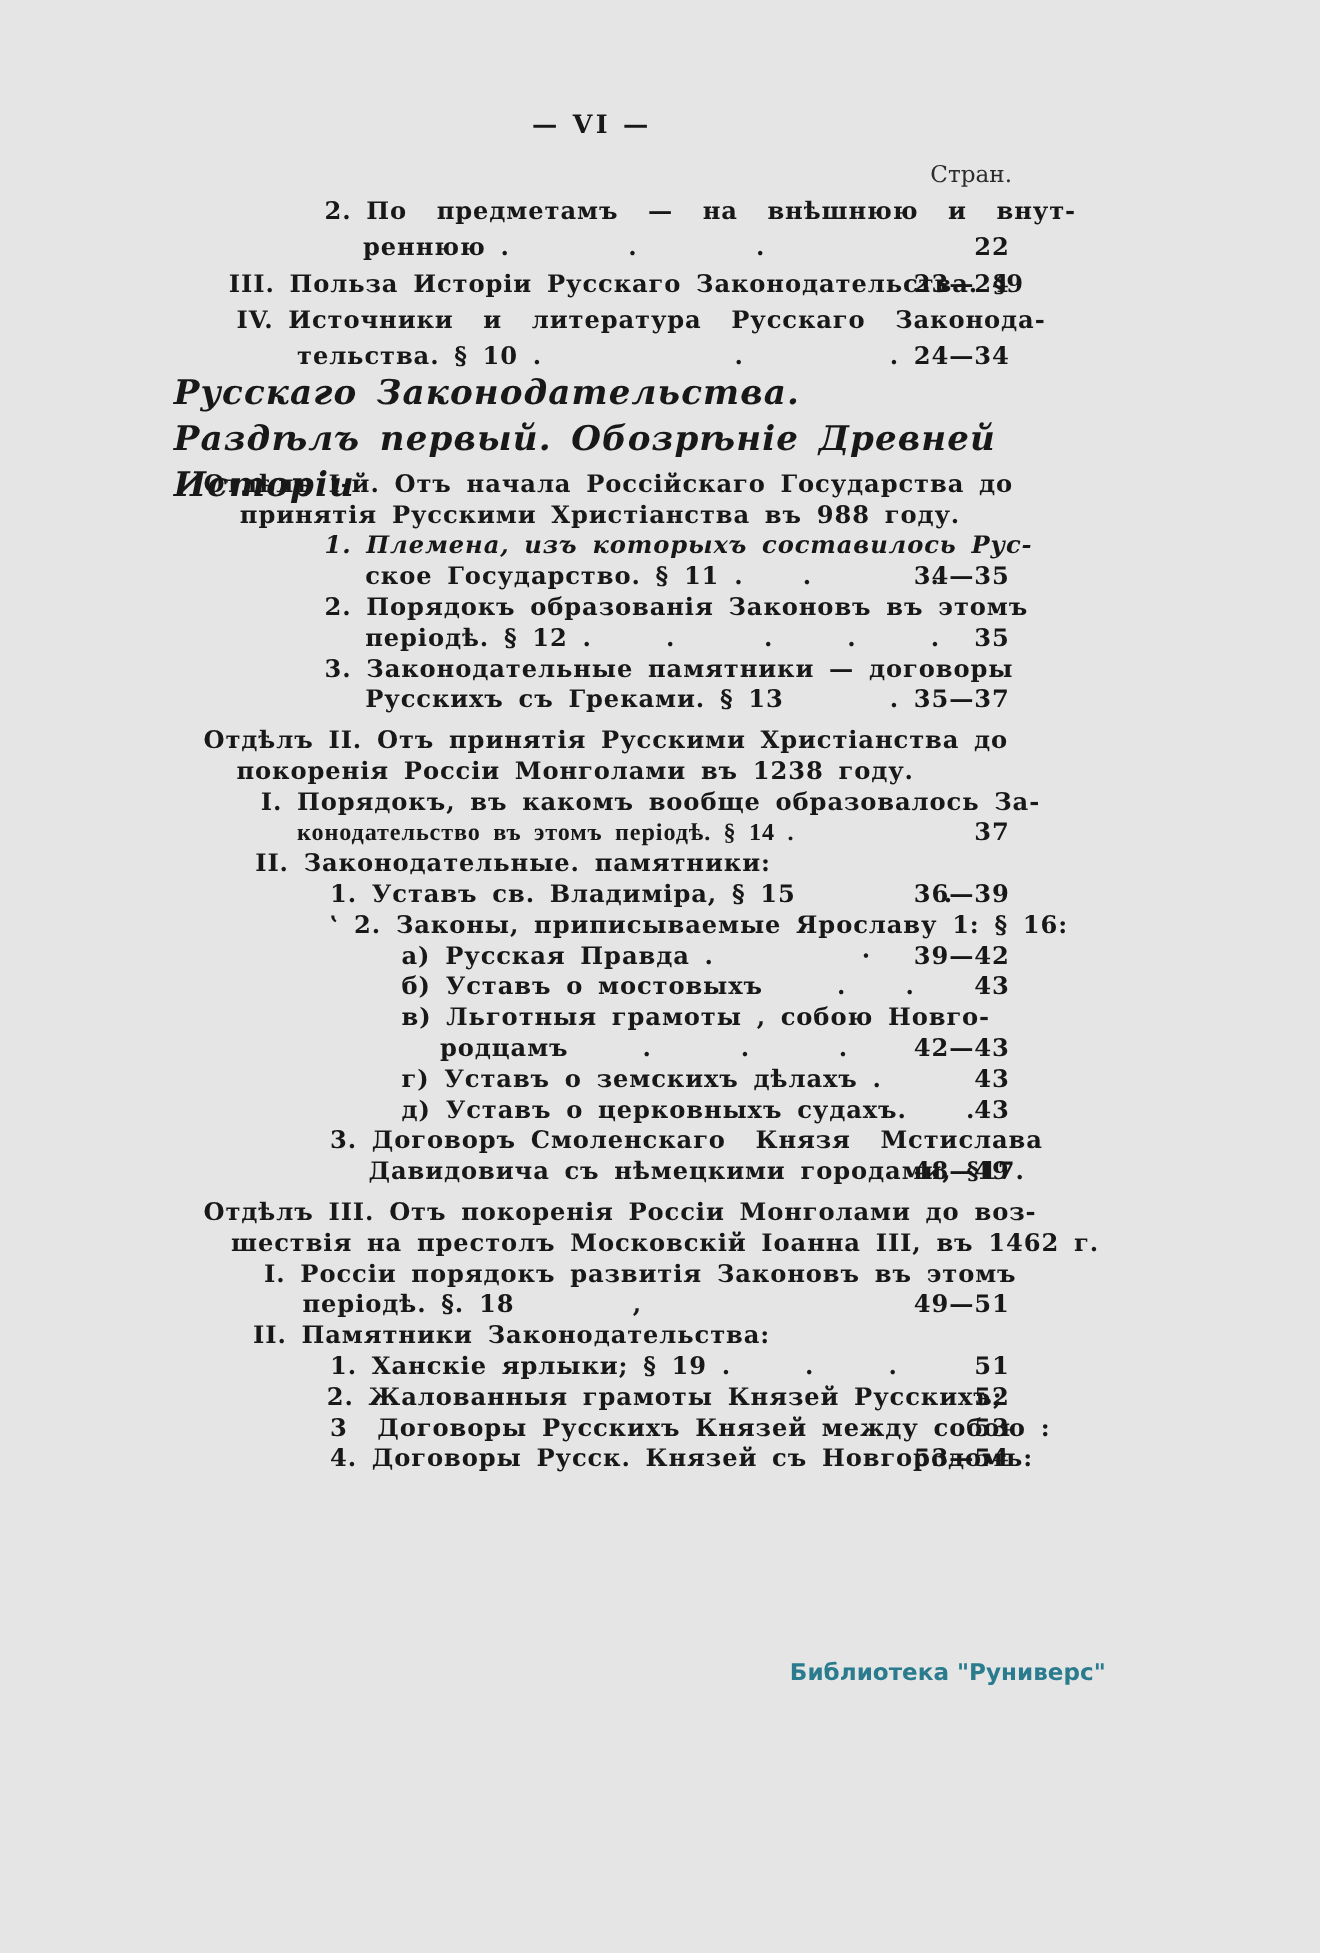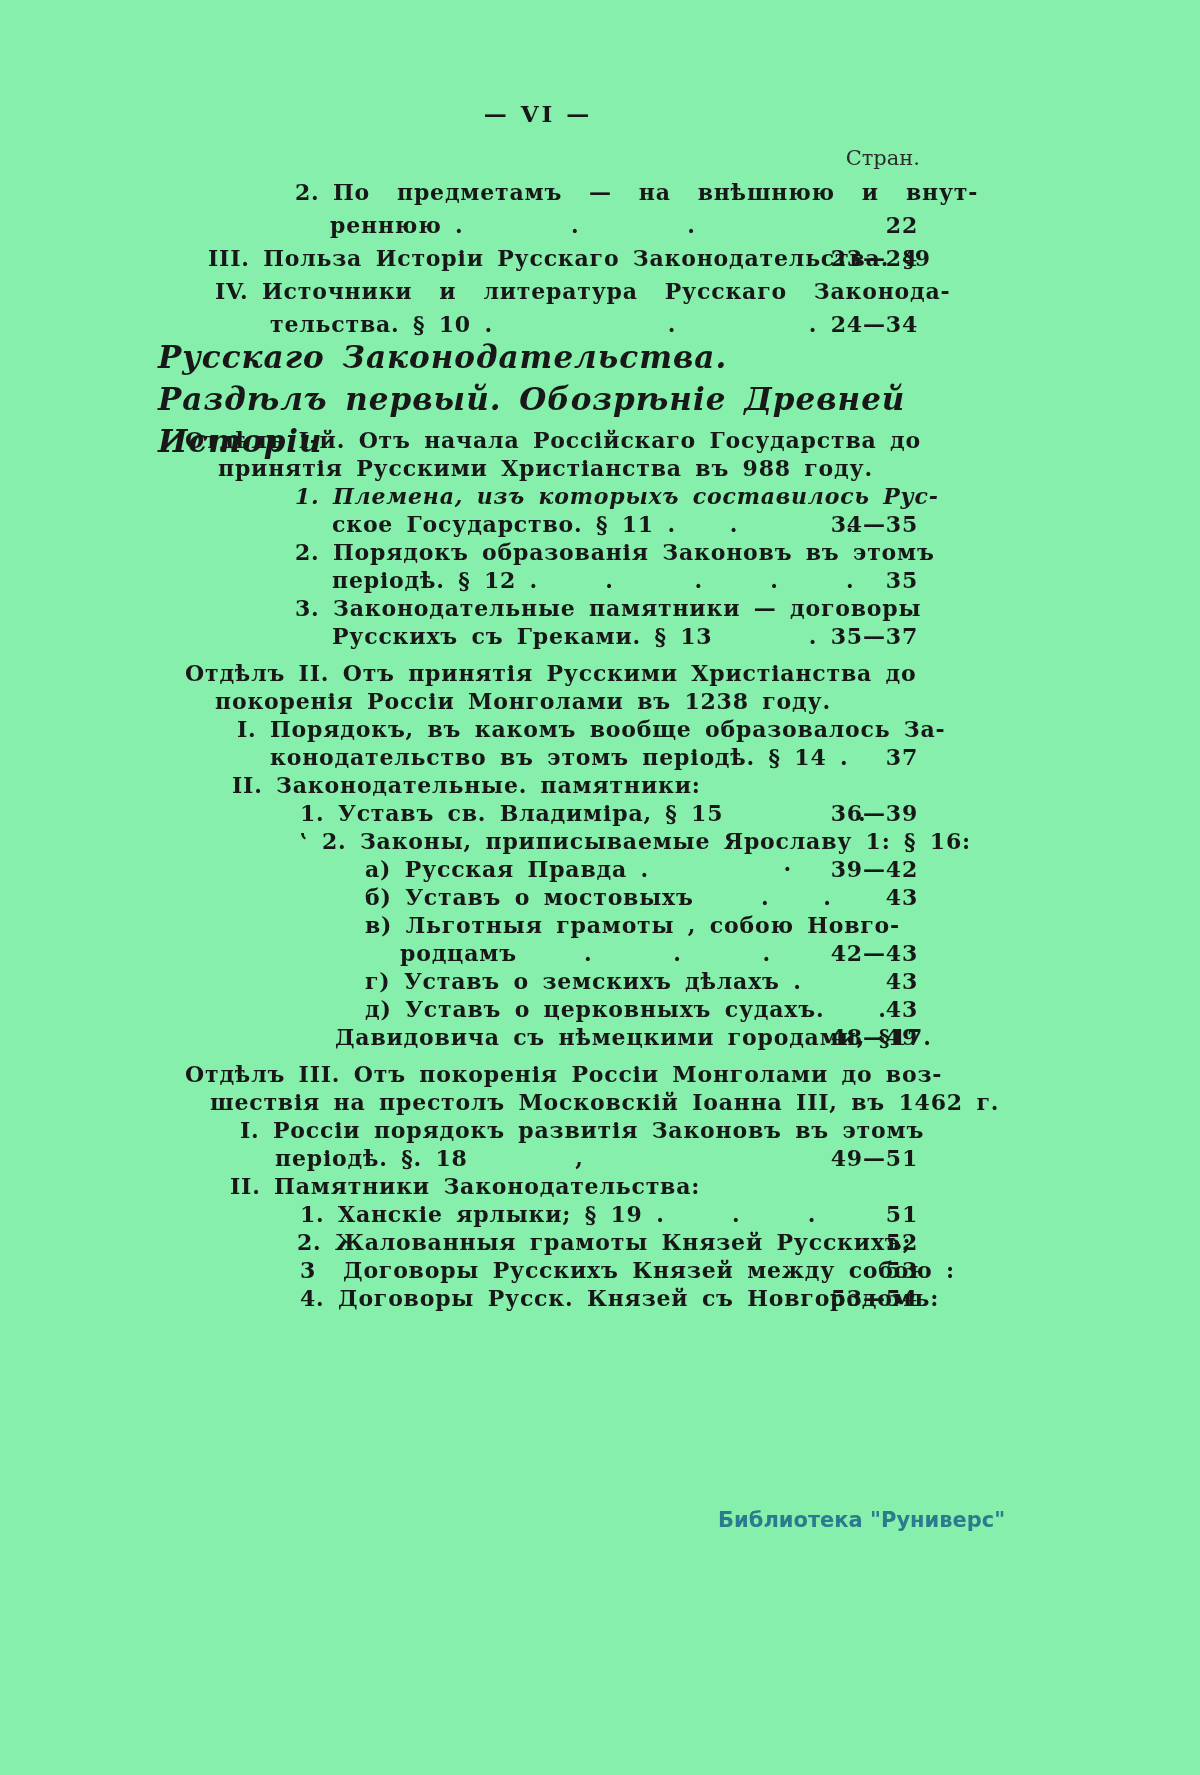--- a/index.html
+++ b/index.html
@@ -4,21 +4,21 @@
 <style>
   html, body {
     margin: 0;
     padding: 0;
     background: #ffffff;
   }
   .page {
     position: relative;
     width: 1200px;
     height: 1775px;
-    background: #86efac;
+    background: #e5e5e5;
     font-family: "DejaVu Serif", serif;
     color: #181818;
     overflow: hidden;
   }
   .folio {
     position: absolute;
     top: 100px;
     left: 160px;
     width: 756px;
     text-align: center;
@@ -111,30 +111,31 @@
       <div class="toc-line"><span class="toc-text" style="padding-left: 58px;">принятія Русскими Христіанства въ 988 году.</span></div>
       <div class="toc-line"><span class="toc-text" style="padding-left: 135px; font-style: italic;">1. Племена, изъ которыхъ составилось Рус-</span></div>
       <div class="toc-line"><span class="toc-text" style="padding-left: 172px;">ское Государство. § 11 .    .        .</span><span class="toc-page">34—35</span></div>
       <div class="toc-line"><span class="toc-text" style="padding-left: 135px;">2. Порядокъ образованія Законовъ въ этомъ</span></div>
       <div class="toc-line"><span class="toc-text" style="padding-left: 172px;">періодѣ. § 12 .     .      .     .     .</span><span class="toc-page">35</span></div>
       <div class="toc-line"><span class="toc-text" style="padding-left: 135px;">3. Законодательные памятники — договоры</span></div>
       <div class="toc-line"><span class="toc-text" style="padding-left: 172px;">Русскихъ съ Греками. § 13</span><span class="toc-page">. 35—37</span></div>
       <div class="toc-line gap"><span class="toc-text" style="padding-left: 25px;">Отдѣлъ II. Отъ принятія Русскими Христіанства до</span></div>
       <div class="toc-line"><span class="toc-text" style="padding-left: 55px;">покоренія Россіи Монголами въ 1238 году.</span></div>
       <div class="toc-line"><span class="toc-text" style="padding-left: 77px;">I. Порядокъ, въ какомъ вообще образовалось За-</span></div>
-      <div class="toc-line"><span class="toc-text" style="padding-left: 110px;">конодательство въ этомъ періодѣ. § 14 .</span><span class="toc-page">37</span></div>
+      <div class="toc-line"><span class="toc-text" style="padding-left: 110px; font-family: Liberation Serif, serif;">конодательство въ этомъ періодѣ. § 14 .</span><span class="toc-page">37</span></div>
       <div class="toc-line"><span class="toc-text" style="padding-left: 72px;">II. Законодательные. памятники:</span></div>
       <div class="toc-line"><span class="toc-text" style="padding-left: 140px;">1. Уставъ св. Владиміра, § 15          .</span><span class="toc-page">36—39</span></div>
       <div class="toc-line"><span class="toc-text" style="padding-left: 140px;">‛ 2. Законы, приписываемые Ярославу 1: § 16:</span></div>
       <div class="toc-line"><span class="toc-text" style="padding-left: 205px;">а) Русская Правда .          ·</span><span class="toc-page">39—42</span></div>
       <div class="toc-line"><span class="toc-text" style="padding-left: 205px;">б) Уставъ о мостовыхъ     .    .</span><span class="toc-page">43</span></div>
       <div class="toc-line"><span class="toc-text" style="padding-left: 205px;">в) Льготныя грамоты , собою Новго-</span></div>
       <div class="toc-line"><span class="toc-text" style="padding-left: 240px;">родцамъ     .      .      .</span><span class="toc-page">42—43</span></div>
       <div class="toc-line"><span class="toc-text" style="padding-left: 205px;">г) Уставъ о земскихъ дѣлахъ .</span><span class="toc-page">43</span></div>
       <div class="toc-line"><span class="toc-text" style="padding-left: 205px;">д) Уставъ о церковныхъ судахъ.    .</span><span class="toc-page">43</span></div>
+      <div class="toc-line"><span class="toc-text" style="padding-left: 140px;">3. Договоръ Смоленскаго  Князя  Мстислава</span></div>
       <div class="toc-line"><span class="toc-text" style="padding-left: 175px;">Давидовича съ нѣмецкими городами, §17.</span><span class="toc-page">48—49</span></div>
       <div class="toc-line gap"><span class="toc-text" style="padding-left: 25px;">Отдѣлъ III. Отъ покоренія Россіи Монголами до воз-</span></div>
       <div class="toc-line"><span class="toc-text" style="padding-left: 50px;">шествія на престолъ Московскій Іоанна III, въ 1462 г.</span></div>
       <div class="toc-line"><span class="toc-text" style="padding-left: 80px;">I. Россіи порядокъ развитія Законовъ въ этомъ</span></div>
       <div class="toc-line"><span class="toc-text" style="padding-left: 115px;">періодѣ. §. 18        ,</span><span class="toc-page">49—51</span></div>
       <div class="toc-line"><span class="toc-text" style="padding-left: 70px;">II. Памятники Законодательства:</span></div>
       <div class="toc-line"><span class="toc-text" style="padding-left: 140px;">1. Ханскіе ярлыки; § 19 .     .     .</span><span class="toc-page">51</span></div>
       <div class="toc-line"><span class="toc-text" style="padding-left: 137px;">2. Жалованныя грамоты Князей Русскихъ;</span><span class="toc-page">52</span></div>
       <div class="toc-line"><span class="toc-text" style="padding-left: 140px; text-align: center;">3  Договоры Русскихъ Князей между собою :</span><span class="toc-page">53</span></div>
       <div class="toc-line"><span class="toc-text" style="padding-left: 140px;">4. Договоры Русск. Князей съ Новгородомъ:</span><span class="toc-page">53—54</span></div>

